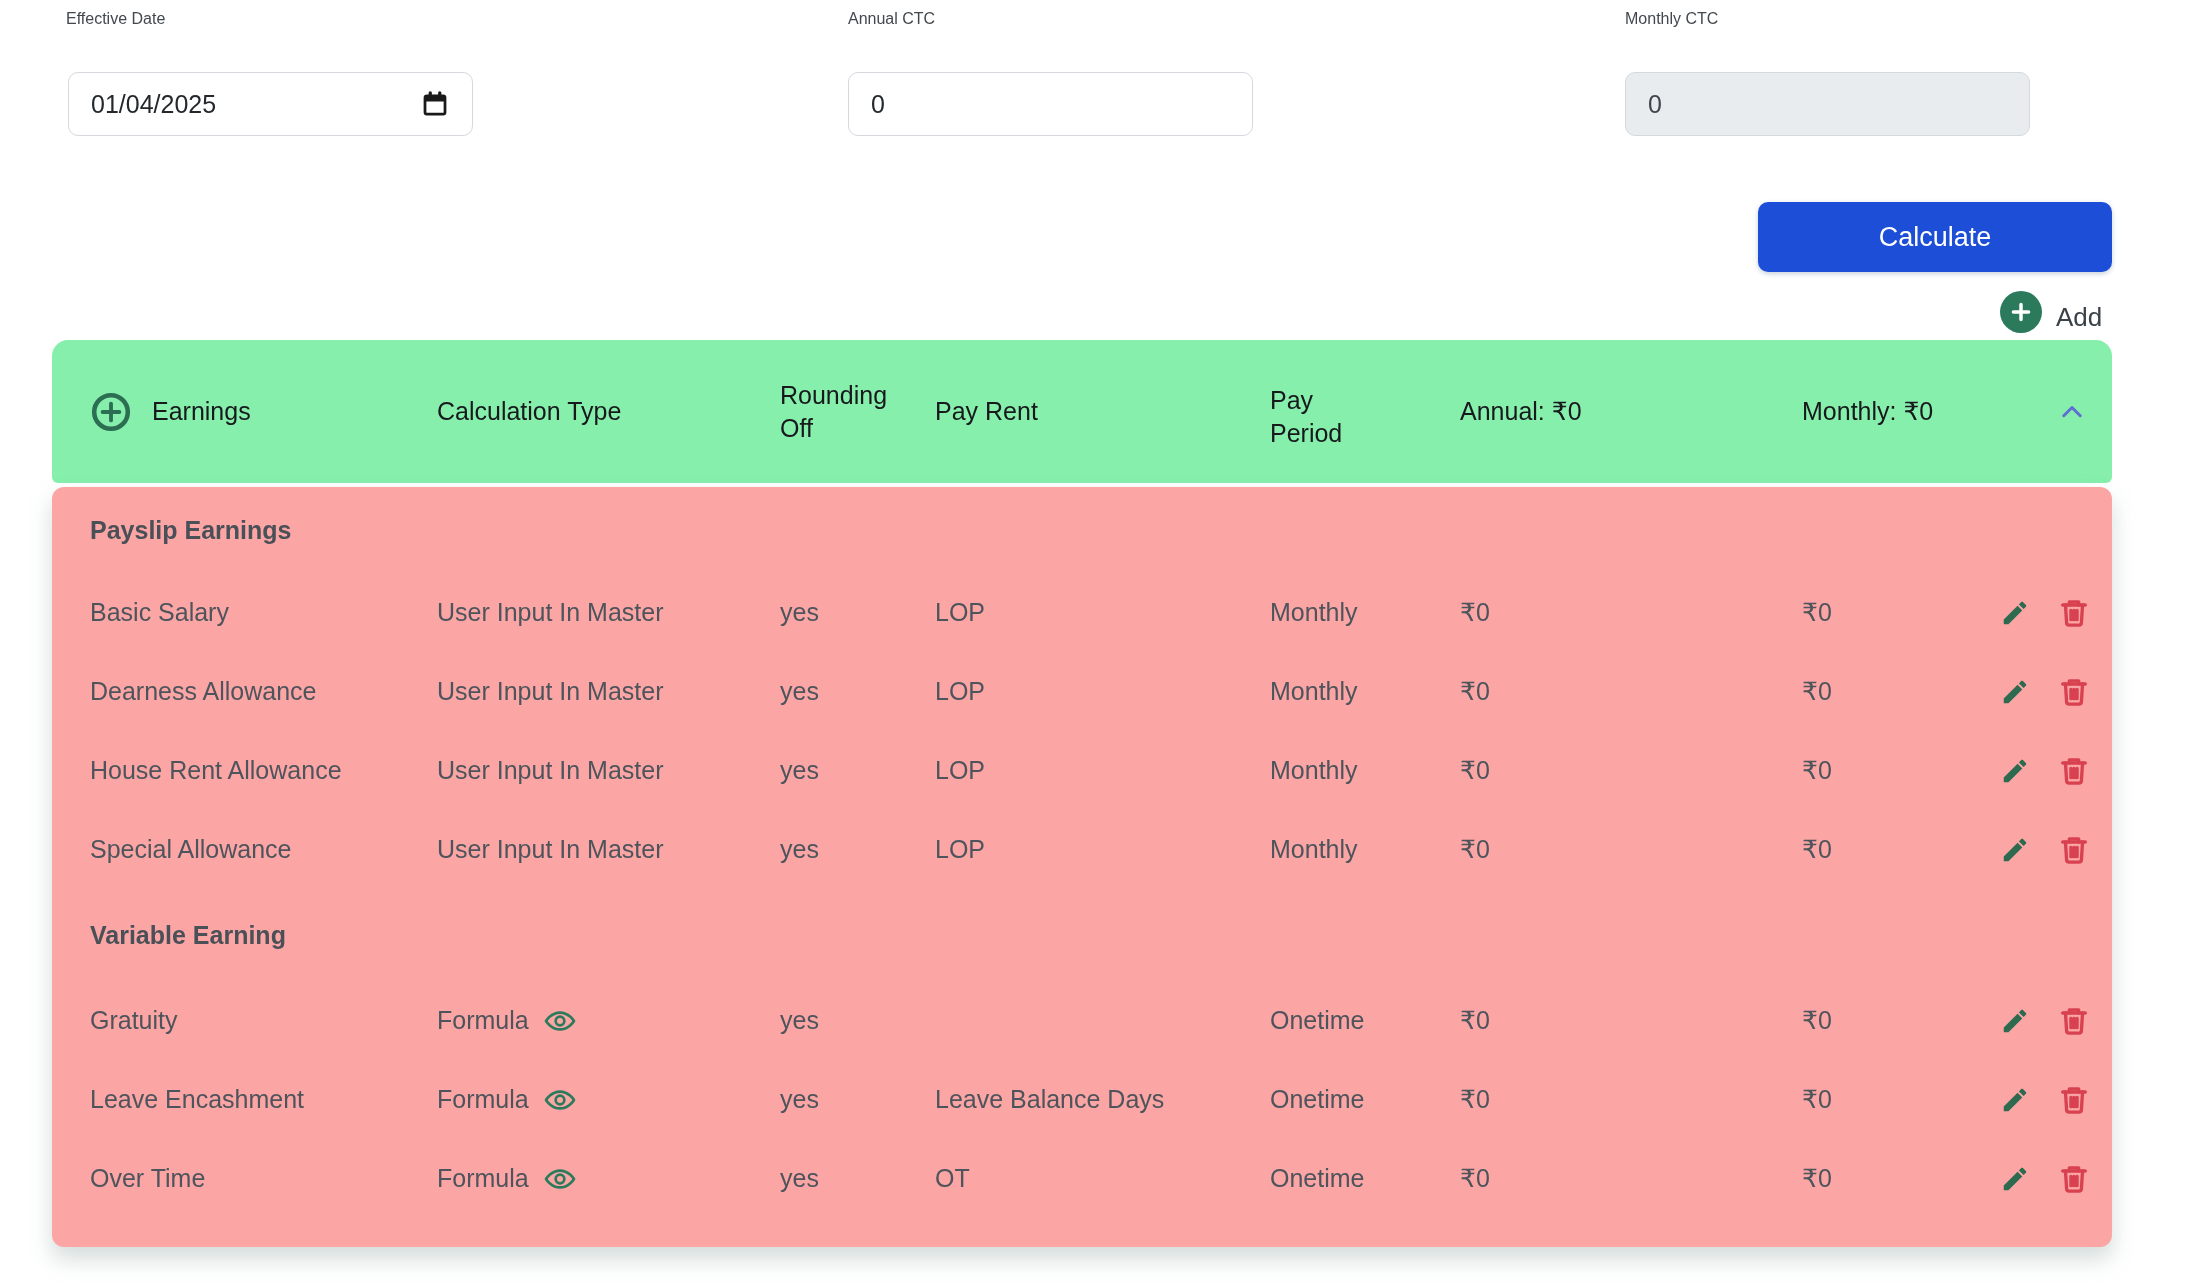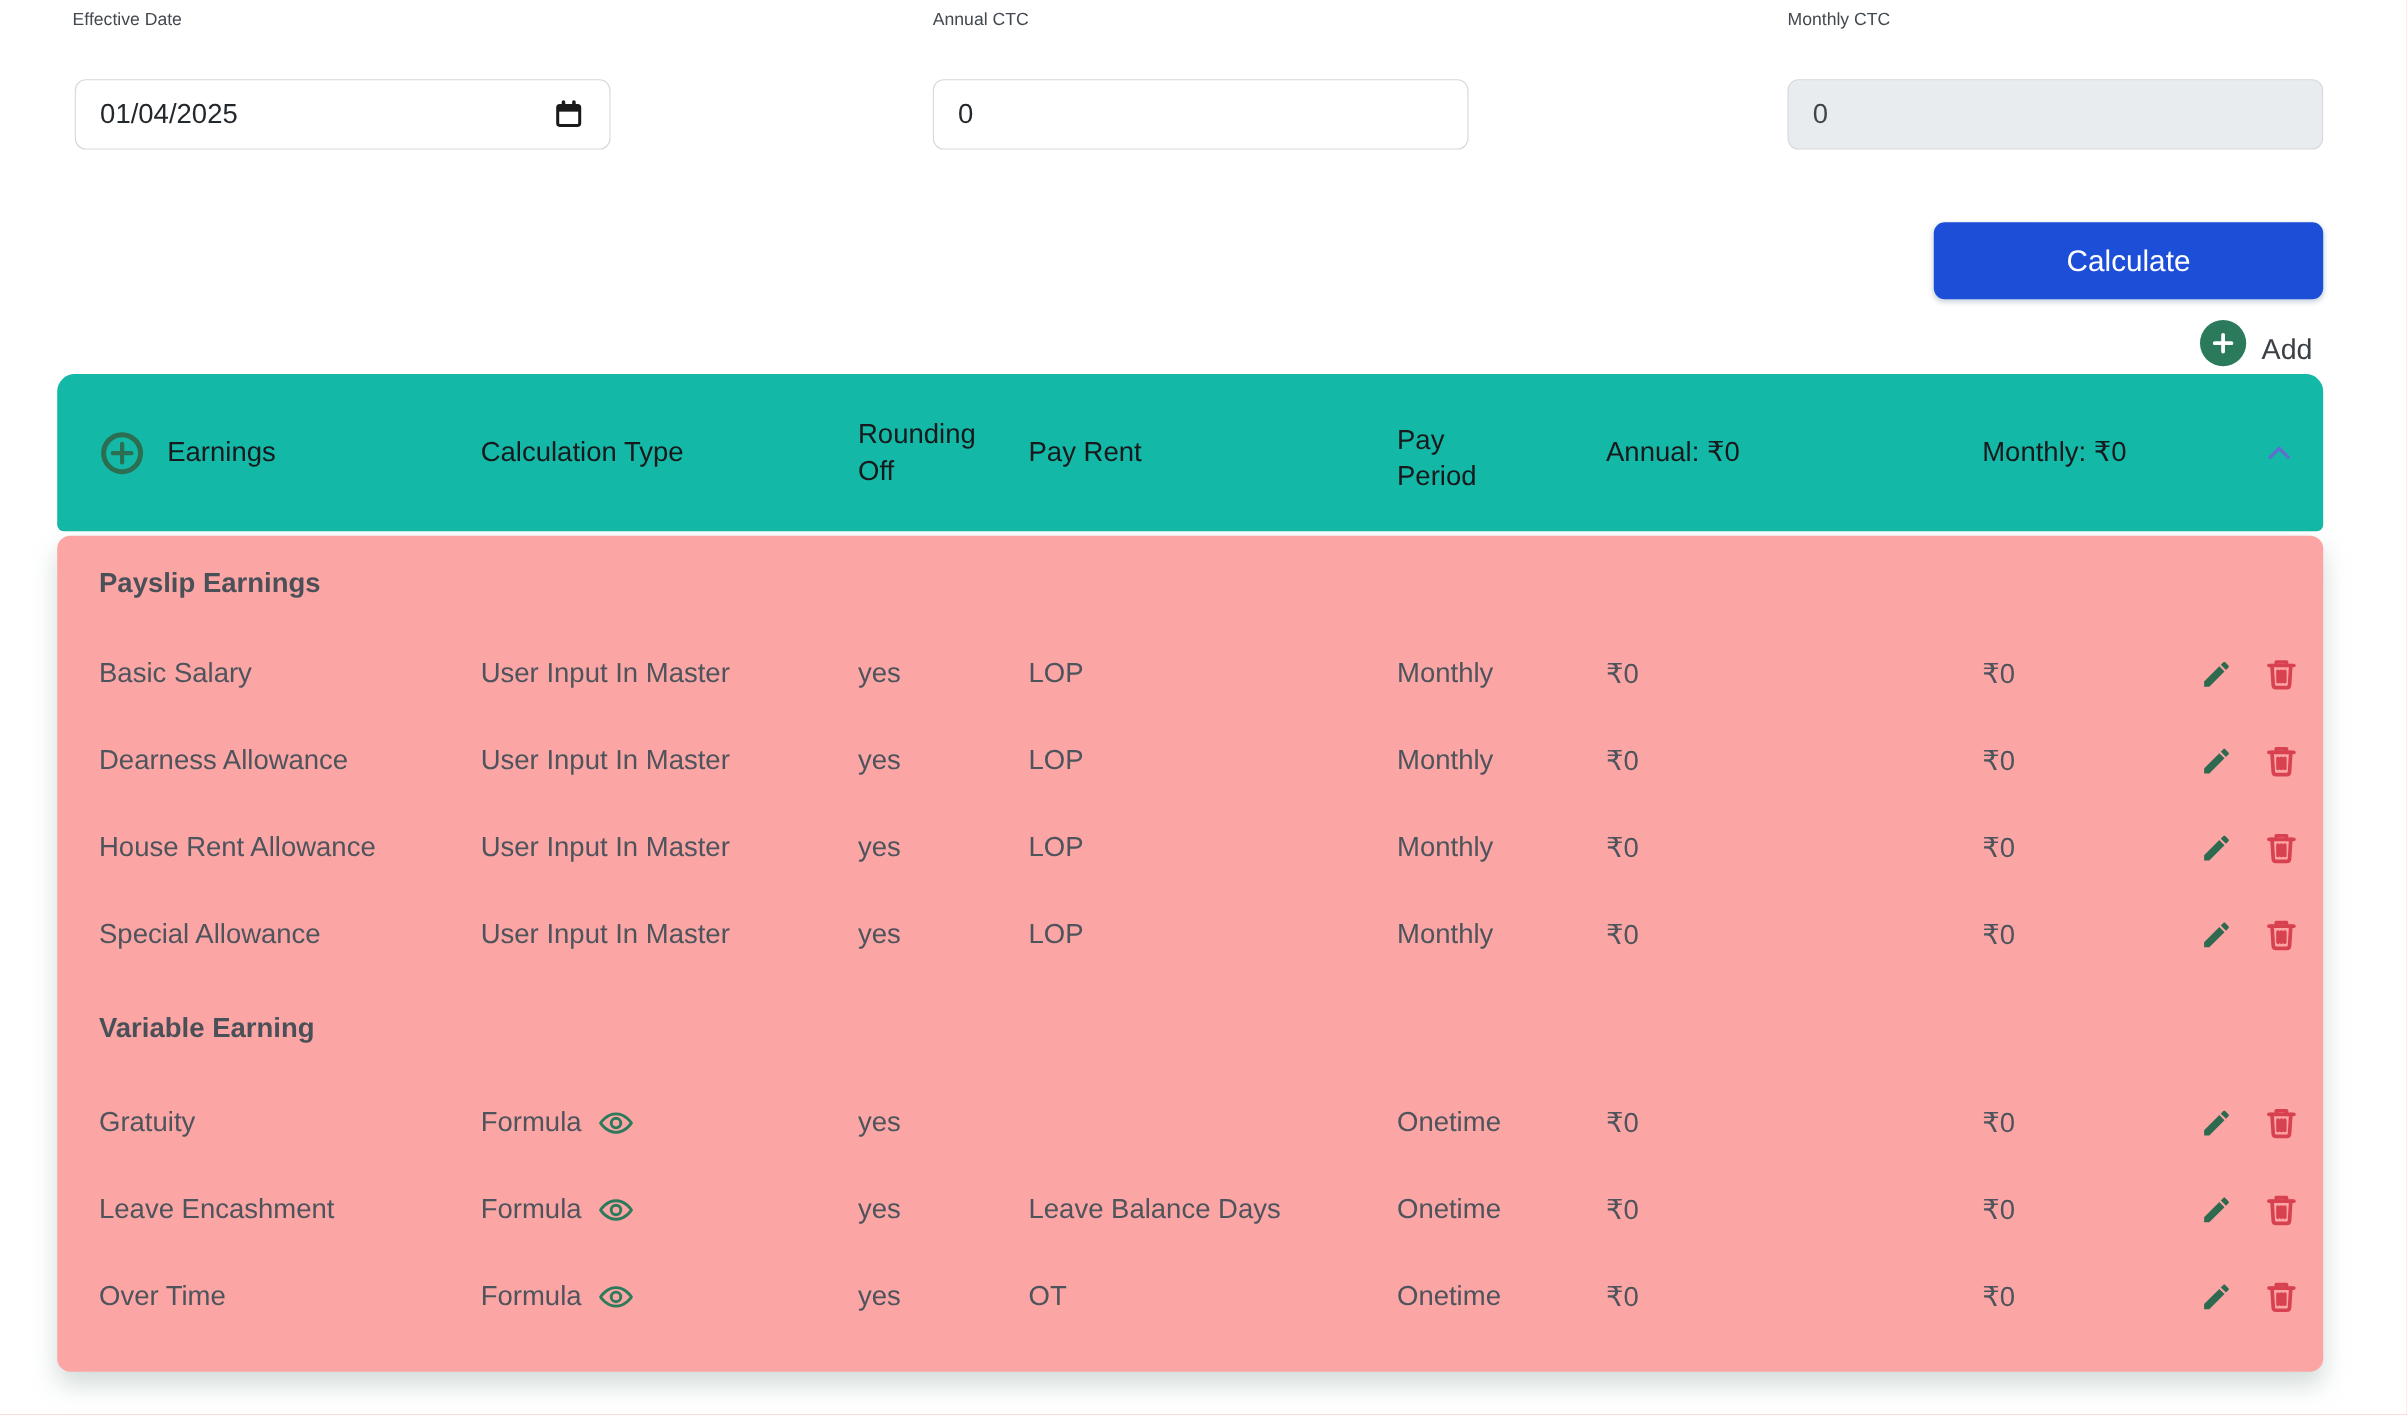--- a/index.html
+++ b/index.html
@@ -6,21 +6,21 @@
   html,body { width:2188px; height:1286px; }
   body {
     background:#ffffff;
     font-family:"Liberation Sans","DejaVu Sans",sans-serif;
     position:relative;
     overflow:hidden;
     color:#42484e;
   }
   .abs { position:absolute; }
   .input-box {
-    width:487px; height:64px;
+    width:405px; height:64px;
     border:1.5px solid #d5d9dd; border-radius:10px;
     background:#fff;
     font-size:25px; color:#23282d;
     padding:0 22px;
     display:flex; align-items:center;
   }
   .input-box input {
     border:none; outline:none; background:transparent;
     font:inherit; color:inherit; width:100%;
   }
@@ -46,21 +46,21 @@
   .add-label { font-size:26px; color:#3a4147; font-weight:500; }
 
   
   .grid-cols {
     display:grid;
     grid-template-columns:347px 343px 155px 335px 190px 342px 185px 1fr;
     align-items:center;
   }
   .thead {
     left:52px; top:340px; width:2060px; height:143px;
-    background:#14b8a6;
+    background:#86efac;
     border-radius:16px 16px 6px 6px;
     padding:0 22px 0 38px;
     font-size:25px; font-weight:500; color:#17191c;
   }
   .thead .hcell { line-height:1.3; }
   .h-earnings { display:flex; align-items:center; gap:20px; }
   .wrap-narrow { display:inline-block; max-width:135px; }
   .wrap-period { display:inline-block; max-width:95px;margin-top:10px; }
   .h-actions { display:flex; justify-content:flex-end; }
 

